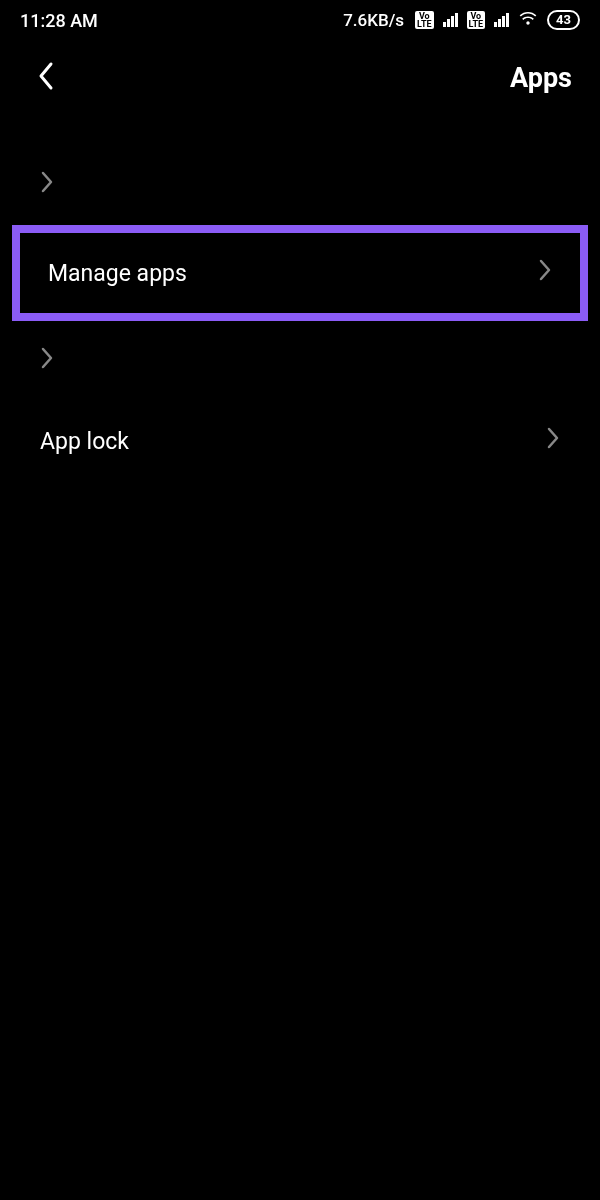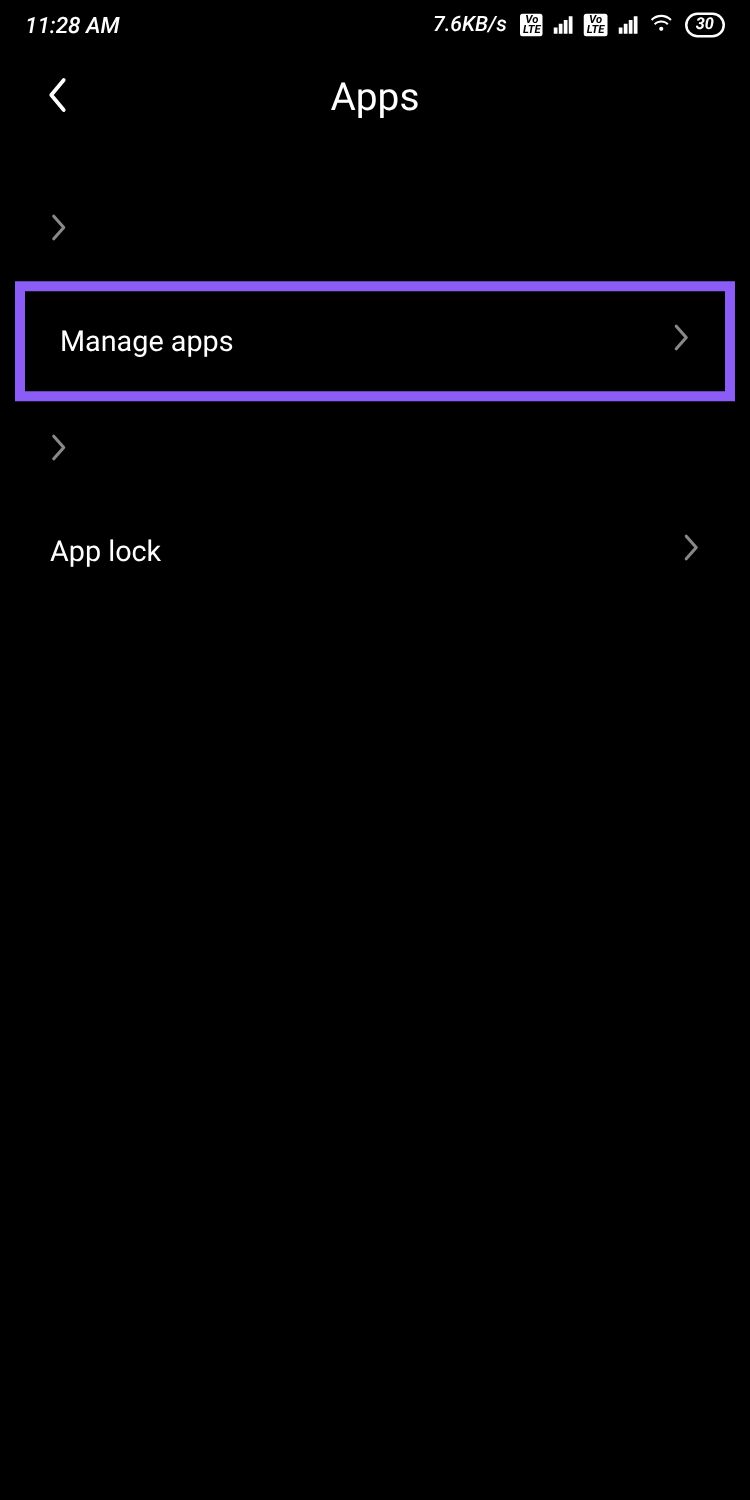--- a/index.html
+++ b/index.html
@@ -16,21 +16,20 @@
       overflow: hidden;
     }
     .status-bar {
       display: flex;
       justify-content: space-between;
       align-items: center;
       padding: 4px 20px;
       height: 40px;
       font-size: 18px;
       font-weight: 500;
-      font-style: italic;
     }
     .status-left {
       display: flex;
       align-items: center;
     }
     .status-right {
       display: flex;
       align-items: center;
       gap: 9px;
     }
@@ -84,23 +83,23 @@
     .back-chevron {
       position: absolute;
       left: 34px;
     }
     .back-chevron svg {
       width: 24px;
       height: 32px;
     }
     .header-title {
       flex: 1;
-      text-align: center;
-      font-size: 31px;
-      font-weight: 400;
+      text-align: right;
+      font-size: 27px;
+      font-weight: 700;
     }
     .menu-list {
       padding: 30px 0 0 0;
     }
     .menu-item {
       display: flex;
       justify-content: space-between;
       align-items: center;
       padding: 26px 40px;
       font-size: 23px;
@@ -136,21 +135,21 @@
         <span></span>
         <span></span>
         <span></span>
         <span></span>
       </span>
     <span class="wifi-icon">
       <svg viewBox="0 0 24 24" fill="#fff">
           <path d="M12 20c1.1 0 2-.9 2-2s-.9-2-2-2-2 .9-2 2 .9 2 2 2zm-5.6-5.6c3.1-3.1 8.1-3.1 11.2 0l1.4-1.4c-3.9-3.9-10.2-3.9-14 0l1.4 1.4zM2 8.8l1.4 1.4c4.7-4.7 12.4-4.7 17.2 0L22 8.8C16.5 3.3 7.5 3.3 2 8.8z"></path>
         </svg>
     </span>
-    <span class="battery">30</span>
+    <span class="battery">43</span>
   </div>
 </div>
 
 <div class="header">
   <span class="back-chevron">
     <svg viewBox="0 0 24 32" fill="none" stroke="#fff" stroke-width="3" stroke-linecap="round" stroke-linejoin="round">
         <polyline points="17,4 7,16 17,28"></polyline>
       </svg>
   </span>
   <div class="header-title">Apps</div>

